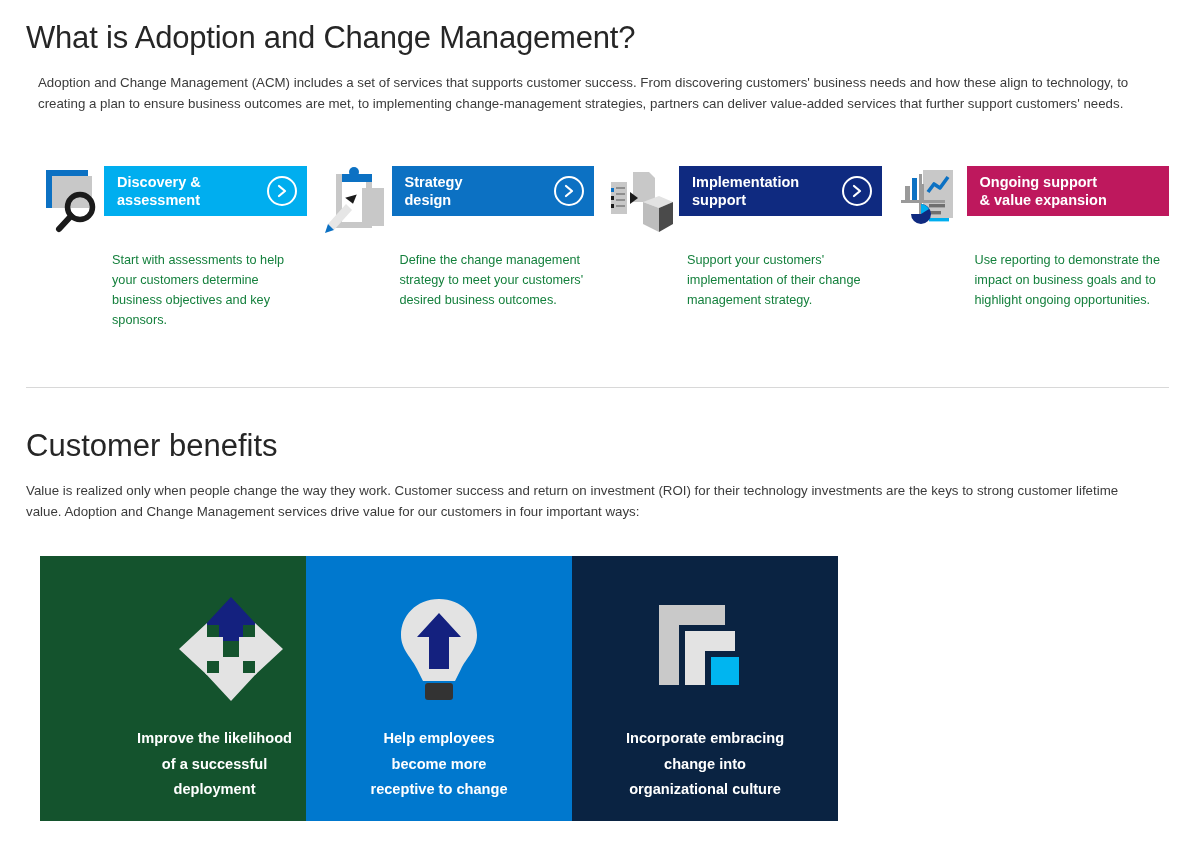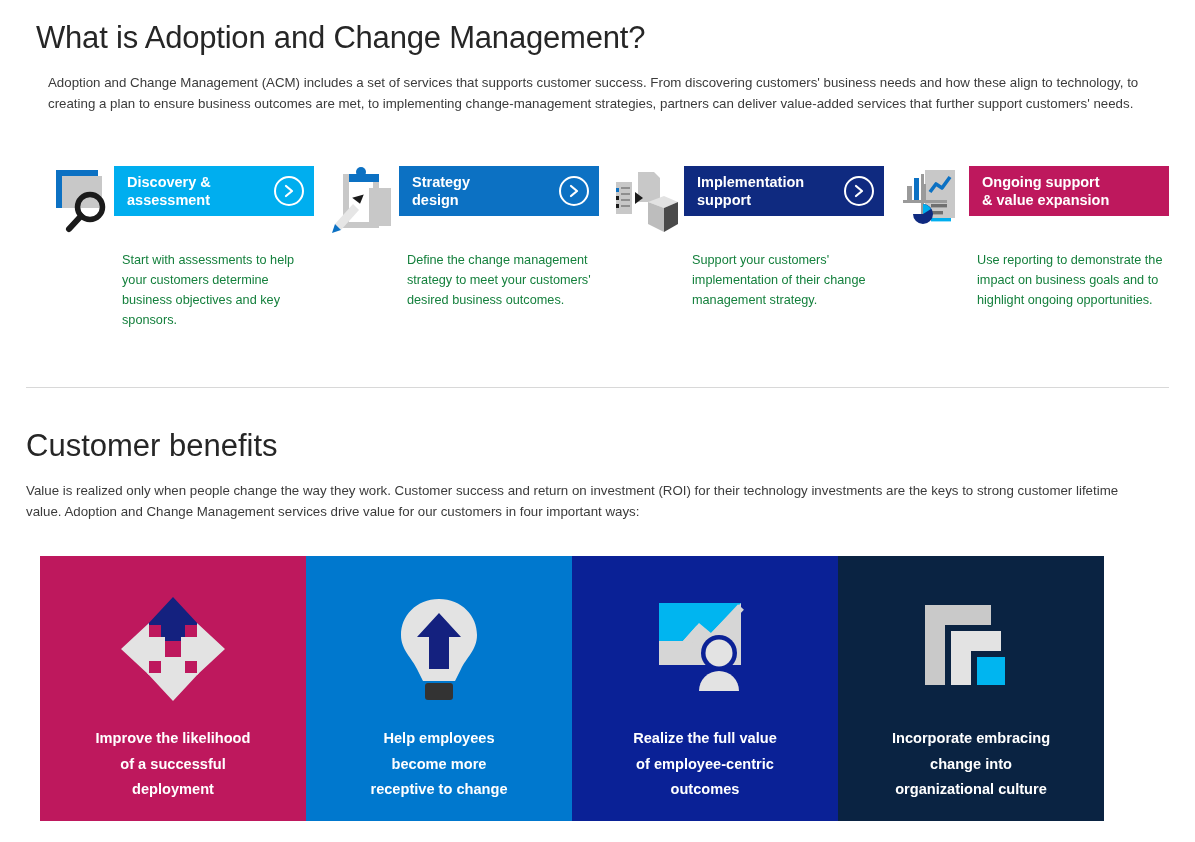--- a/index.html
+++ b/index.html
@@ -10,21 +10,21 @@
   body {
     width: 1195px;
     height: 842px;
     font-family: "Liberation Sans", sans-serif;
     color: #323130;
     overflow: hidden;
     position: relative;
   }
 
   
-  .section-one { padding: 18px 26px 0 36px; }
+  .section-one { padding: 18px 26px 0 26px; }
 
   .page-title {
     font-size: 31px;
     font-weight: 400;
     color: #262626;
     letter-spacing: -0.2px;
     margin: 0 0 14px 0;
     line-height: 40px;
   }
 
@@ -290,21 +290,21 @@
 <hr class="divider">
 
 <div class="section-two">
 
   <h2 class="section-title">Customer benefits</h2>
 
   <p class="benefits-paragraph">Value is realized only when people change the way they work. Customer success and return on investment (ROI) for their technology investments are the keys to strong customer lifetime value. Adoption and Change Management services drive value for our customers in four important ways:</p>
 
   <div class="tiles-row">
 
-    <div class="tile" style="background:#be185d;">
+    <div class="tile" style="background:#14532d;align-items:flex-end;">
       <div class="tile-icon">
         <svg width="120" height="120" viewBox="0 0 120 120">
           <path d="M60 8 L86 36 L72 36 L72 52 L48 52 L48 36 L34 36 Z" fill="#14217F"></path>
           <path d="M60 112 L34 84 L48 84 L48 68 L72 68 L72 84 L86 84 Z" fill="#e3e3e3"></path>
           <path d="M8 60 L36 34 L36 48 L52 48 L52 72 L36 72 L36 86 Z" fill="#e3e3e3"></path>
           <path d="M112 60 L84 86 L84 72 L68 72 L68 48 L84 48 L84 34 Z" fill="#e3e3e3"></path>
         </svg>
       </div>
       <div class="tile-label">
         <div>Improve the likelihood</div>
@@ -321,37 +321,20 @@
           <path d="M60 24 L82 48 L70 48 L70 80 L50 80 L50 48 L38 48 Z" fill="#14217F"></path>
         </svg>
       </div>
       <div class="tile-label">
         <div>Help employees</div>
         <div>become more</div>
         <div>receptive to change</div>
       </div>
     </div>
 
-    <div class="tile" style="background:#0A2196;">
-      <div class="tile-icon">
-        <svg width="120" height="120" viewBox="0 0 120 120">
-          <rect x="14" y="14" width="82" height="62" fill="#d6d6d6"></rect>
-          <path d="M14 14 H96 L66 44 L54 34 L38 52 H14 Z" fill="#00B5F0"></path>
-          <polyline points="14,58 38,58 54,40 66,50 96,18" fill="none" stroke="#d6d6d6" stroke-width="8" stroke-linejoin="round"></polyline>
-          <circle cx="74" cy="64" r="18" fill="#0A2196"></circle>
-          <circle cx="74" cy="64" r="13.5" fill="#e3e3e3"></circle>
-          <path d="M74 82 a20 20 0 0 1 20 20 h-40 a20 20 0 0 1 20 -20 Z" fill="#e3e3e3"></path>
-        </svg>
-      </div>
-      <div class="tile-label">
-        <div>Realize the full value</div>
-        <div>of employee-centric</div>
-        <div>outcomes</div>
-      </div>
-    </div>
 
     <div class="tile" style="background:#0A2342;">
       <div class="tile-icon">
         <svg width="120" height="120" viewBox="0 0 120 120">
           <path d="M14 16 H80 V36 H34 V96 H14 Z" fill="#c9c9c9"></path>
           <path d="M40 42 H90 V62 H60 V96 H40 Z" fill="#e3e3e3"></path>
           <rect x="66" y="68" width="28" height="28" fill="#00B5F0"></rect>
         </svg>
       </div>
       <div class="tile-label">

